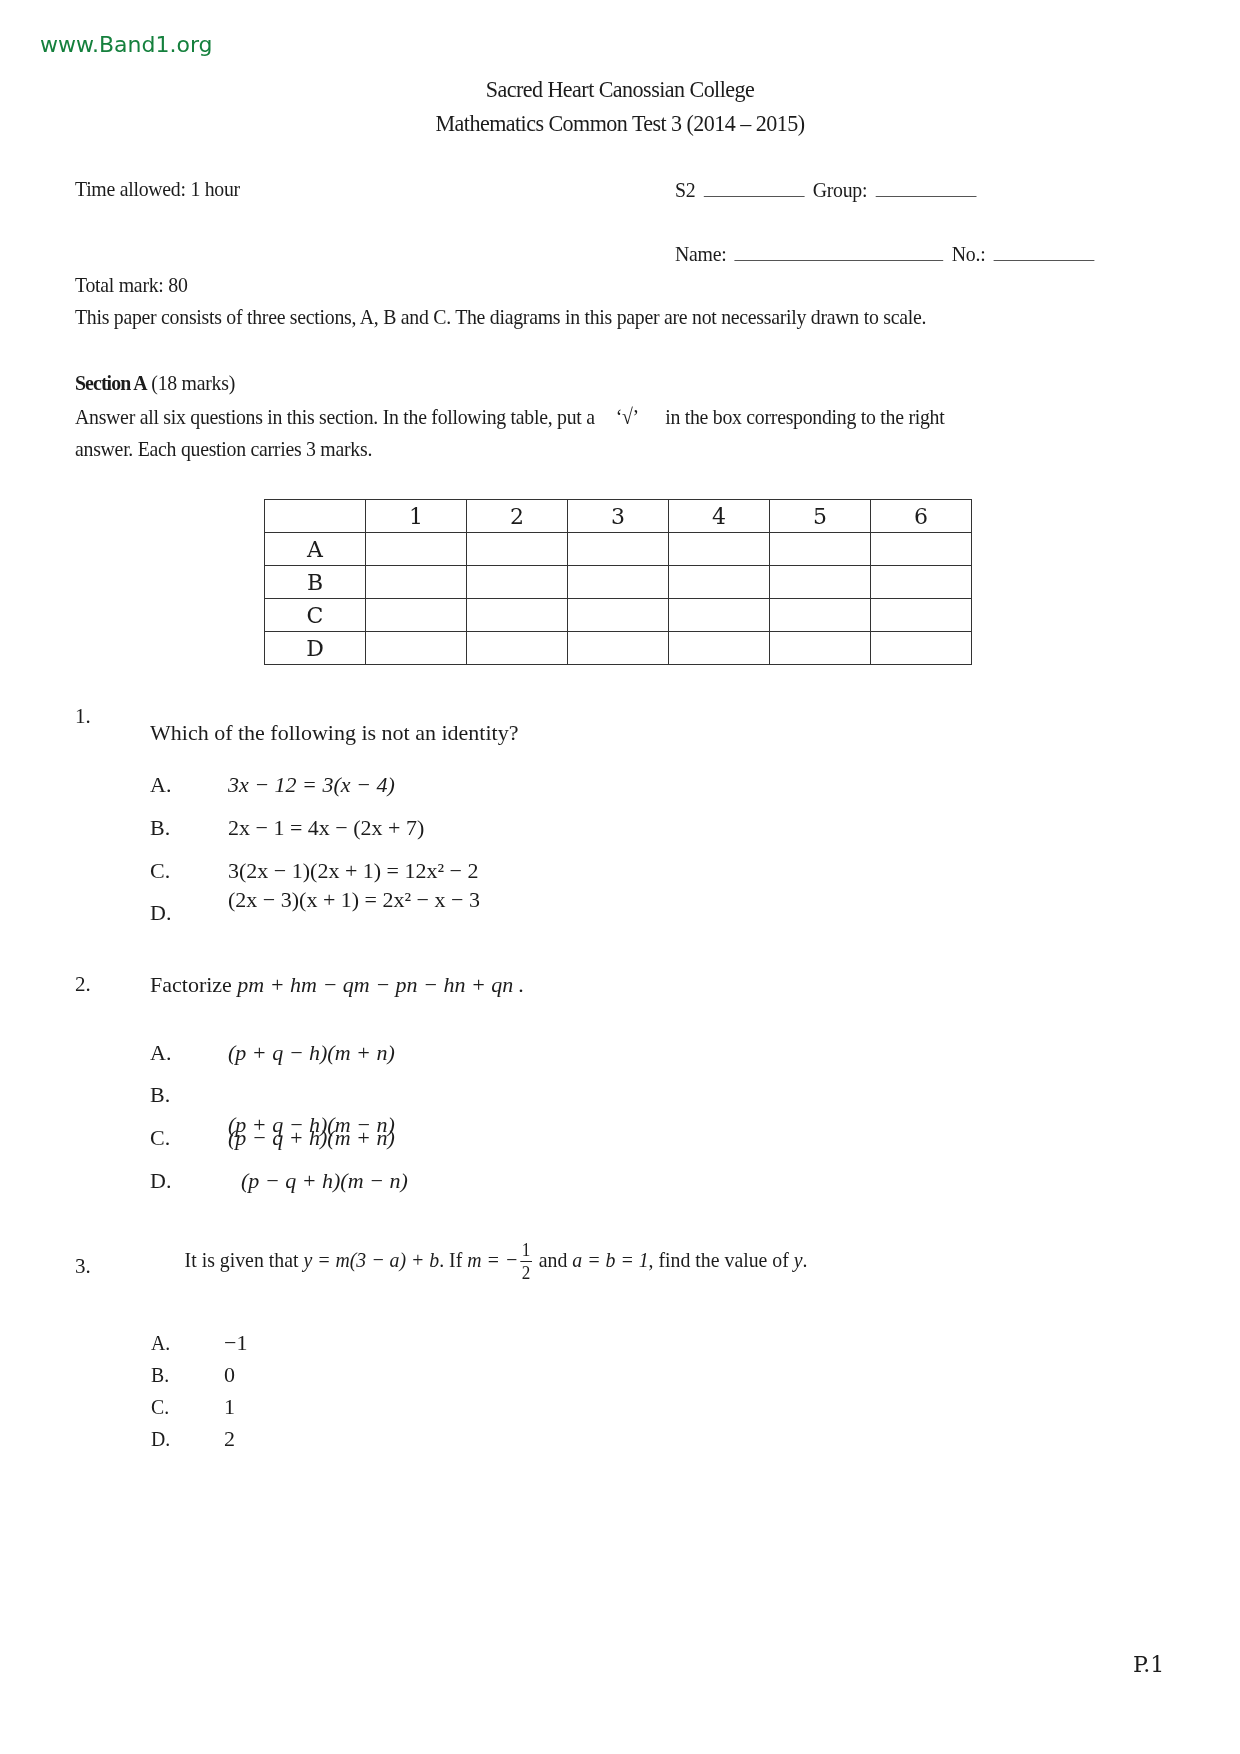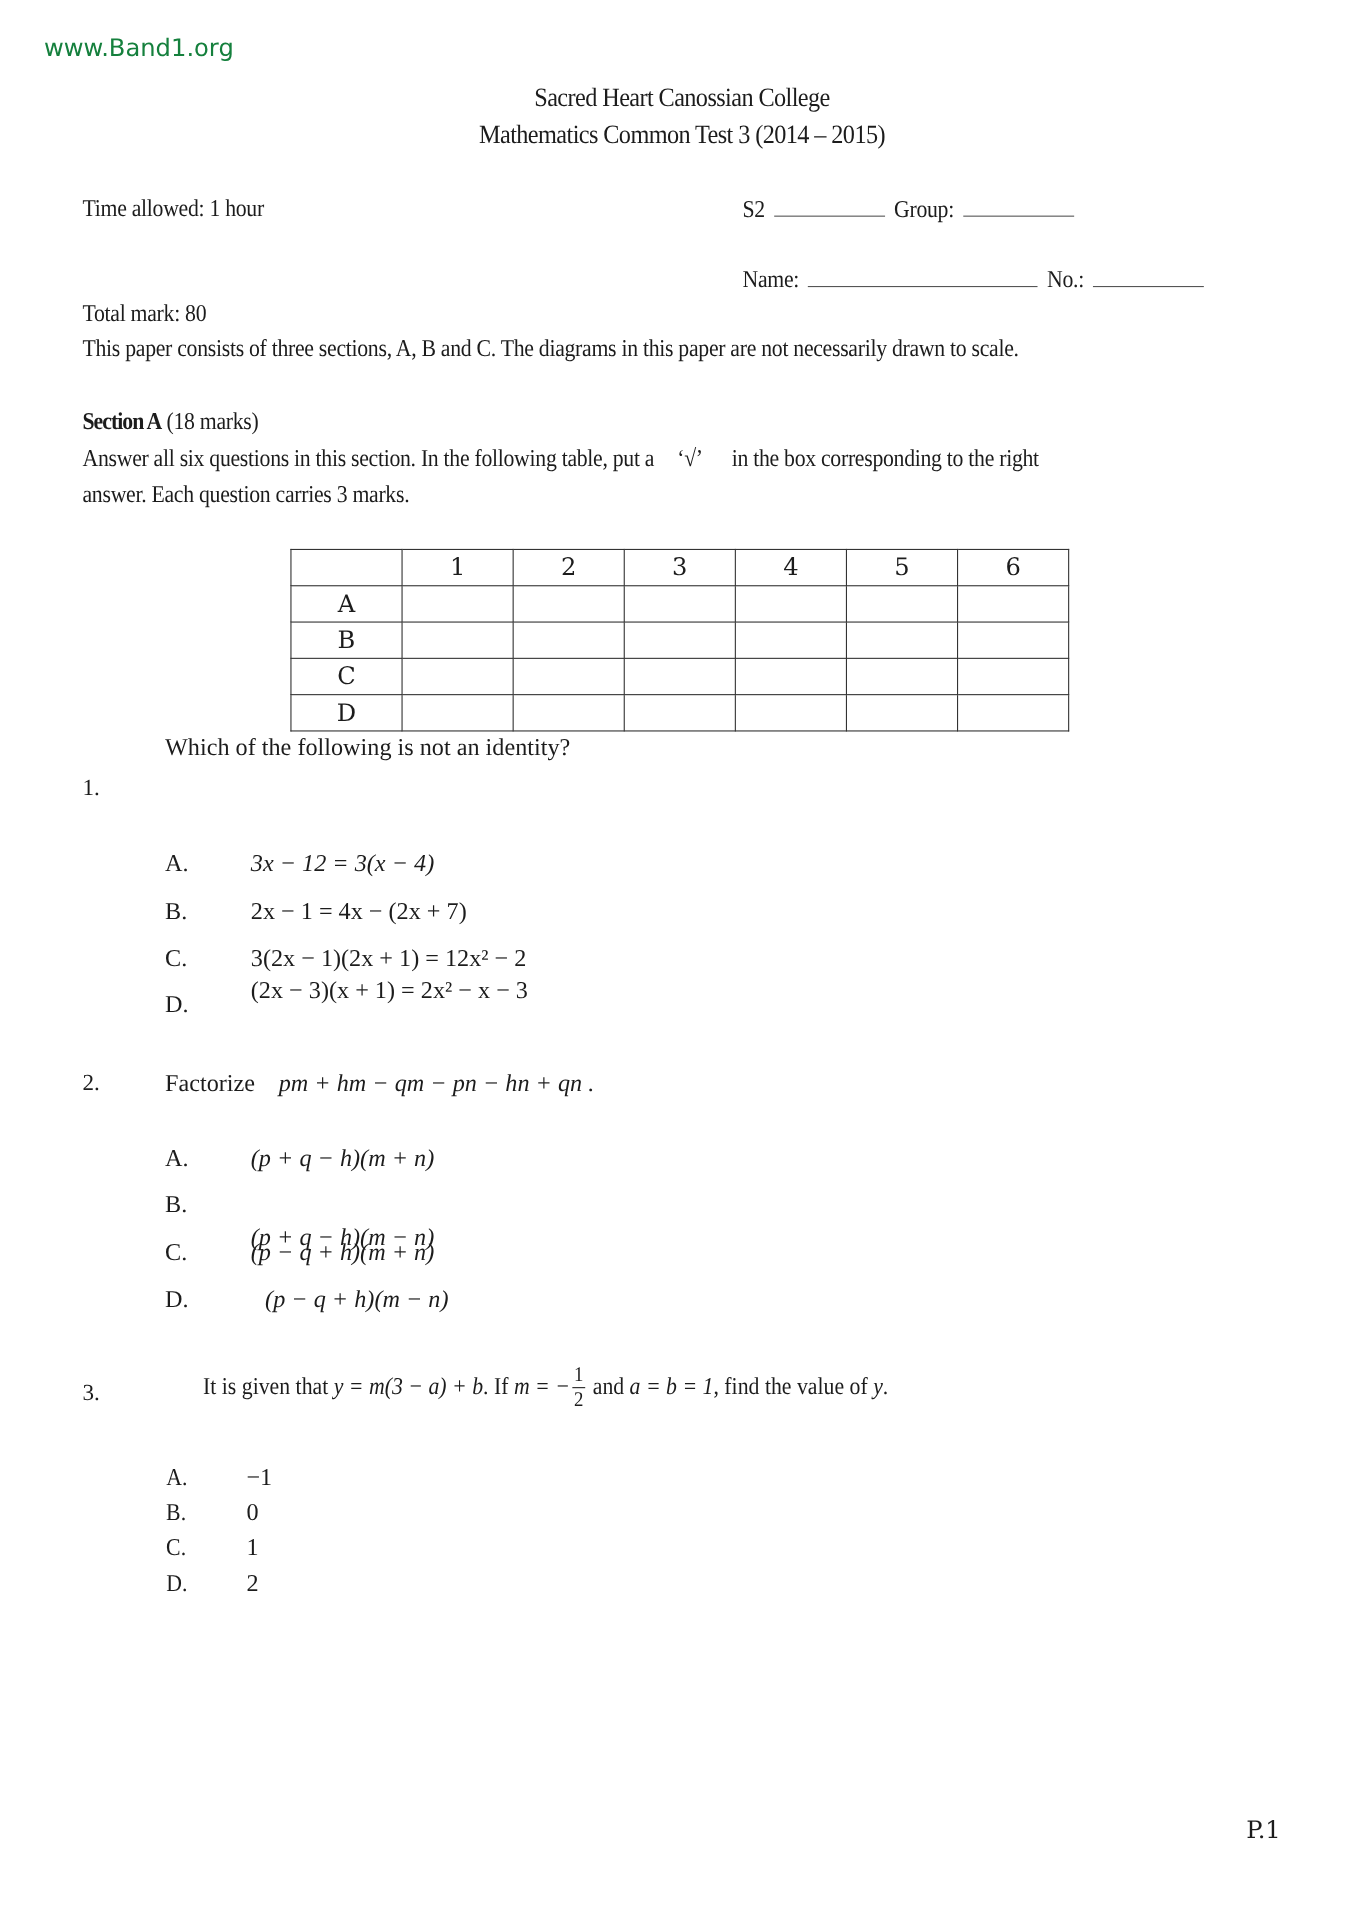--- a/index.html
+++ b/index.html
@@ -107,34 +107,34 @@
         <td></td>
         <td></td>
         <td></td>
         <td></td>
         <td></td>
   </tr>
 </tbody>
   </table>
 
 <div class="abs qnum" style="top:704px;">1.</div>
-<div class="abs qtext" style="top:666px;">Which of the following is not an identity?</div>
+<div class="abs qtext" style="top:720px;">Which of the following is not an identity?</div>
 <div class="abs olbl" style="top:772px;">A.</div>
 <div class="abs oval math" style="top:772px;font-style:italic;">3x − 12 = 3(x − 4)</div>
 <div class="abs olbl" style="top:815px;">B.</div>
 <div class="abs oval math" style="top:815px;">2x − 1 = 4x − (2x + 7)</div>
 <div class="abs olbl" style="top:858px;">C.</div>
 <div class="abs oval math" style="top:858px;">3(2x − 1)(2x + 1) = 12x² − 2</div>
 <div class="abs olbl" style="top:900px;">D.</div>
 <div class="abs oval math" style="top:887px;">(2x − 3)(x + 1) = 2x² − x − 3</div>
 
 <div class="abs qnum" style="top:972px;">2.</div>
 <div class="abs qtext" style="top:972px;">
   <span>Factorize</span>
-  <i class="math" style="margin-left:16px;">pm + hm − qm − pn − hn + qn .</i>
+  <i class="math" style="margin-left:0;">pm + hm − qm − pn − hn + qn .</i>
 </div>
 <div class="abs olbl" style="top:1040px;">A.</div>
 <i class="abs oval math" style="top:1040px;">(p + q − h)(m + n)</i>
 <div class="abs olbl" style="top:1082px;">B.</div>
 <i class="abs oval math" style="top:1112px;">(p + q − h)(m − n)</i>
 <div class="abs olbl" style="top:1125px;">C.</div>
 <i class="abs oval math" style="top:1125px;">(p − q + h)(m + n)</i>
 <div class="abs olbl" style="top:1168px;">D.</div>
 <i class="abs oval math" style="top:1168px;margin-left:13px;">(p − q + h)(m − n)</i>
 

